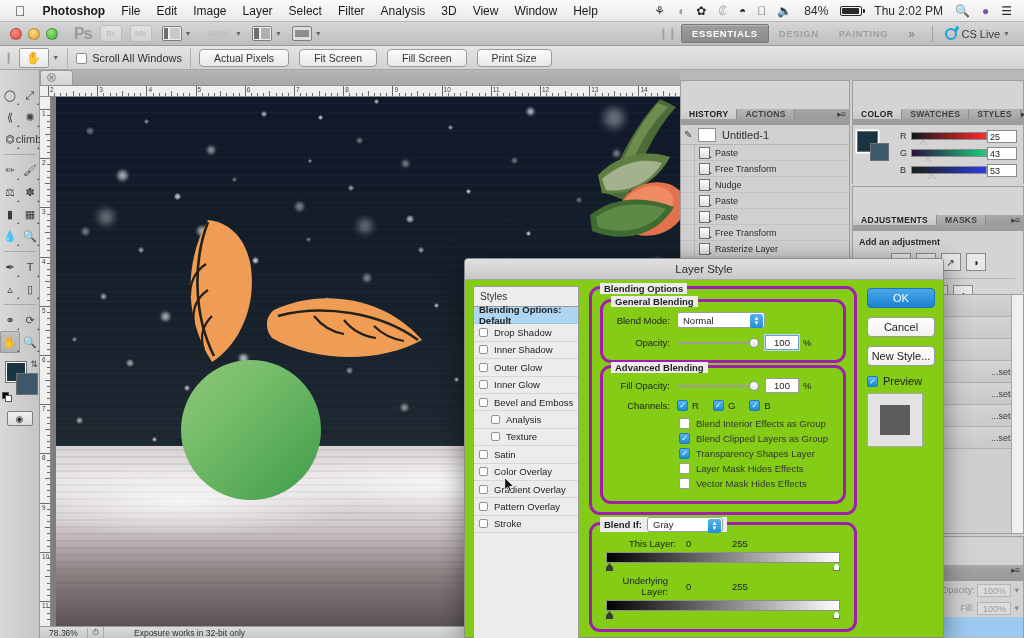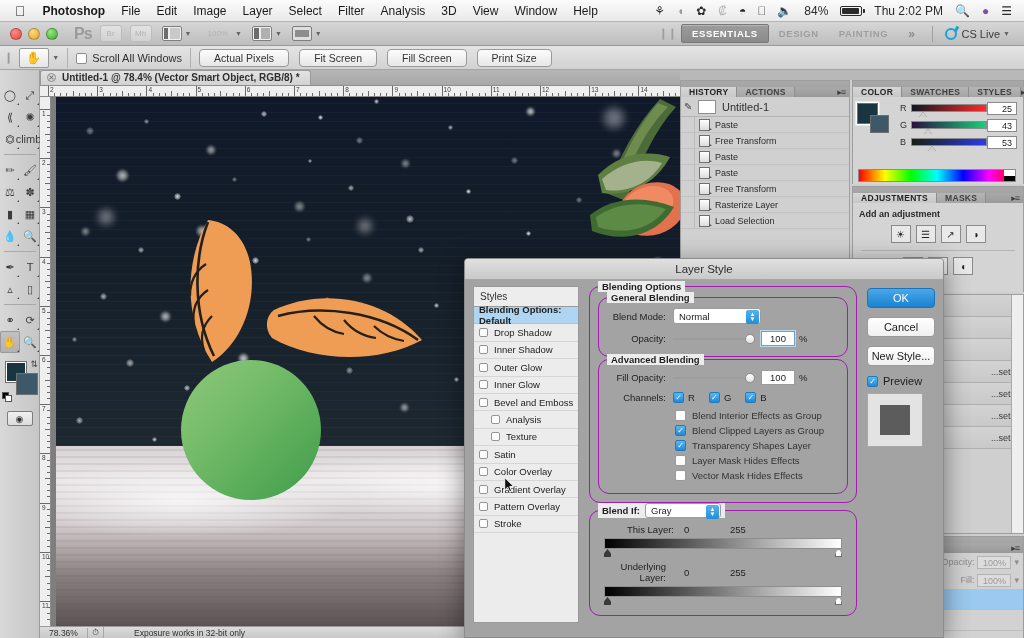--- a/index.html
+++ b/index.html
@@ -134,21 +134,21 @@
      font-size:8.5px; color:#2e2e2e;}
   #statusbar .zoomv { width:48px; text-align:center; border-right:1px solid #a8a8a8; }
   #statusbar .clk { width:16px; text-align:center; border-right:1px solid #a8a8a8; }
   #statusbar .msg { padding-left:30px; flex:1; }
   #statusbar .play { width:12px; text-align:center; font-size:7px; }
   #statusbar .track { flex:0 0 180px; height:6px; margin:0 6px; background:linear-gradient(#bdbdbd,#cfcfcf); border:1px solid #a9a9a9;}
 
   
   #dock { position:absolute; left:680px; top:80px; width:344px; height:558px; background:#cfcfcf; }
   .panel { background:#d4d4d4; border:1px solid #9e9e9e; }
-  .ptabs { display:flex; height:16px; background:linear-gradient(#a9a9a9,#9a9a9a); align-items:flex-end; }
+  .ptabs { display:flex; height:16px; background:linear-gradient(#a9a9a9,#9a9a9a); align-items:flex-start;margin-top:28px; }
   .ptab { padding:0 8px; font-size:8.5px; font-weight:bold; letter-spacing:.3px; color:#3f3f3f;
      display:flex; align-items:center; background:linear-gradient(#b5b5b5,#a5a5a5); border-right:1px solid #8e8e8e;}
   .ptab.active { background:linear-gradient(#d6d6d6,#c8c8c8); color:#232323; }
   .ptabfill { flex:1; background:linear-gradient(#a9a9a9,#9a9a9a); display:flex; justify-content:flex-end; align-items:center; padding-right:4px;}
   .pmenu { font-size:9px; color:#3a3a3a; letter-spacing:-1px;}
 
   
   #historyPanel { position:absolute; left:0; top:0; width:170px; height:190px; }
   .hbody { background:#d0d0d0; height:174px; overflow:hidden; }
   .hhead { display:flex; align-items:center; height:20px; padding:0 3px; background:#d0d0d0; border-bottom:1px solid #b4b4b4;}
@@ -163,21 +163,21 @@
   .cbody { background:#d4d4d4; padding:4px 5px 2px; height:87px; position:relative;}
   .cswatch { position:absolute; left:4px; top:6px; width:34px; height:32px; }
   .cswatch .a { position:absolute; left:0; top:0; width:21px; height:21px; background:#1a3542; border:1px solid #6f6f6f; box-shadow:0 0 0 1.5px #fff;}
   .cswatch .b { position:absolute; left:13px; top:12px; width:19px; height:18px; background:#3d5868; border:1px solid #6f6f6f;}
   .crow { display:flex; align-items:center; height:14px; margin-left:42px; margin-bottom:3px; }
   .clab { width:11px; font-size:9px; color:#2f2f2f;}
   .cslide { position:relative; width:76px; height:8px; border:1px solid #8b8b8b; }
   .cslide .thumb { position:absolute; top:7px; width:0; height:0; border-left:4px solid transparent;
      border-right:4px solid transparent; border-bottom:5px solid #cfcfcf; filter:drop-shadow(0 0 .5px #555);}
   .cval { width:30px; height:13px; border:1px solid #8b8b8b; background:#fff; margin-left:0;
-     font-size:9px; padding-left:14px; line-height:12px; color:#222;}
+     font-size:9px; padding-left:2px; line-height:12px; color:#222;}
   .cramp { position:absolute; left:5px; bottom:2px; width:158px; height:13px; border:1px solid #8b8b8b;
      background:linear-gradient(to right,#ff0000,#ffff00,#00ff00,#00ffff,#0000ff,#ff00ff,#ff0000);}
   .cramp .wk { position:absolute; right:0; top:0; width:11px; height:11px; background:linear-gradient(#fff 0 50%, #000 50% 100%); }
 
   
   #adjPanel { position:absolute; left:172px; top:106px; width:172px; height:106px; }
   .abody { background:#d4d4d4; padding:4px 6px; height:89px;}
   .atitle { font-size:9px; font-weight:bold; color:#2a2a2a; margin:2px 0 6px; }
   .aicons { display:flex; gap:5px; justify-content:center; margin-top:6px;}
   .aic { width:20px; height:18px; border:1px solid #8a8a8a; background:#e9e9e9; display:flex;
@@ -191,38 +191,38 @@
   .pscroll { position:absolute; right:0; top:0; bottom:0; width:12px; background:#efefef; border-left:1px solid #a9a9a9;}
 
   #layersPanel { position:absolute; left:172px; top:456px; width:172px; height:182px; background:#d2d2d2; border:1px solid #9e9e9e;}
   .lrow { display:flex; align-items:center; height:21px; border-bottom:1px solid #bdbdbd; padding-left:6px; font-size:9px; color:#2b2b2b;}
   .lrow.sel { background:#9cc9ef; }
   .lopt { display:flex; align-items:center; justify-content:flex-end; height:18px; font-size:9px; color:#8d8d8d; padding-right:4px; gap:3px;}
   .lfield { width:34px; height:13px; border:1px solid #b4b4b4; background:#dcdcdc; text-align:center; line-height:12px; color:#9b9b9b;}
 
   
   #dialog { position:absolute; left:464px; top:258px; width:480px; height:380px;
-     background:#a3a3a3; border:1px solid #8c8c8c; border-radius:4px 4px 0 0;
+     background:#84cc16; border:1px solid #8c8c8c; border-radius:4px 4px 0 0;
      box-shadow:0 6px 26px rgba(0,0,0,.45); }
   #dlgTitle { height:21px; background:linear-gradient(#e0e0e0,#c9c9c9); border-bottom:1px solid #a6a6a6;
      border-radius:3px 3px 0 0; display:flex; align-items:center; justify-content:center;
      font-size:11.5px; color:#2c2c2c; }
   #dlgBody { display:flex; padding:6px 8px 0 8px; }
 
   .stylesCol { width:106px; border:1px solid #9a9a9a; background:#ececec; }
   .stylesHdr { height:20px; display:flex; align-items:center; padding-left:6px; font-size:10px;
      border-bottom:1px solid #9a9a9a; background:#ededed;}
   .styleRow { height:17.4px; display:flex; align-items:center; padding-left:5px; font-size:9.5px;
      border-bottom:1px solid #d6d6d6; color:#222;}
   .styleRow.active { background:#aed5f2; font-weight:bold; border-bottom:1px solid #9ec8e8;}
   .styleRow .cb { width:9px; height:9px; border:1px solid #949494; background:#fff; border-radius:2px; margin-right:6px; flex:none;}
   .styleRow.indent { padding-left:17px; }
 
   .optCol { flex:1; padding-left:10px; }
-  .fset { border:1px solid #a21caf; border-radius:11px; padding:10px 8px 8px; margin-bottom:7px; position:relative; }
+  .fset { border:3px solid #a21caf; border-radius:11px; padding:10px 8px 8px; margin-bottom:7px; position:relative; }
   .flegend { position:absolute; top:-6px; left:8px; background:#ececec; padding:0 4px;
      font-size:9.5px; font-weight:bold; color:#1f1f1f;}
   .frow { display:flex; align-items:center; margin-bottom:7px; font-size:9.5px; color:#222;}
   .flbl { text-align:right; padding-right:7px; }
   .select { border:1px solid #9c9c9c; border-radius:3px; background:#fff; height:16px;
      display:flex; align-items:center; padding-left:5px; font-size:9.5px; position:relative; min-width:76px;}
   .select .arr { position:absolute; right:1px; top:1px; width:13px; height:14px; border-radius:2px;
      background:linear-gradient(#57b2ec,#1f8fd8); color:#fff; font-size:6px; display:flex;
      align-items:center; justify-content:center; line-height:5px; flex-direction:column;}
   .slider { position:relative; height:12px; display:flex; align-items:center; }
@@ -346,21 +346,20 @@
   <span class="obtn">Actual Pixels</span>
   <span class="obtn">Fit Screen</span>
   <span class="obtn">Fill Screen</span>
   <span class="obtn">Print Size</span>
   <span class="rsp"></span>
 </div>
 
 <div id="tabbar">
   <div class="doctab">
     <span class="tabx">✕</span>
-    <span>Untitled-1 @ 78.4% (Vector Smart Object, RGB/8) *</span>
   </div>
 </div>
 
 <div id="toolbox">
   <div class="tgrid">
     <div class="tool">◯</div>
     <div class="tool">⤢</div>
     <div class="tool">⟪</div>
     <div class="tool">✺</div>
     <div class="tool">⏣</div>
@@ -743,20 +742,25 @@
             <span>Paste</span>
           </div>
           <div class="hrow">
             <span class="hcol"></span>
             <span class="hic"></span>
             <span>Free Transform</span>
           </div>
           <div class="hrow">
             <span class="hcol"></span>
             <span class="hic"></span>
+            <span>Nudge</span>
+          </div>
+          <div class="hrow">
+            <span class="hcol"></span>
+            <span class="hic"></span>
             <span>Paste</span>
           </div>
           <div class="hrow">
             <span class="hcol"></span>
             <span class="hic"></span>
             <span>Paste</span>
           </div>
           <div class="hrow">
             <span class="hcol"></span>
             <span class="hic"></span>

